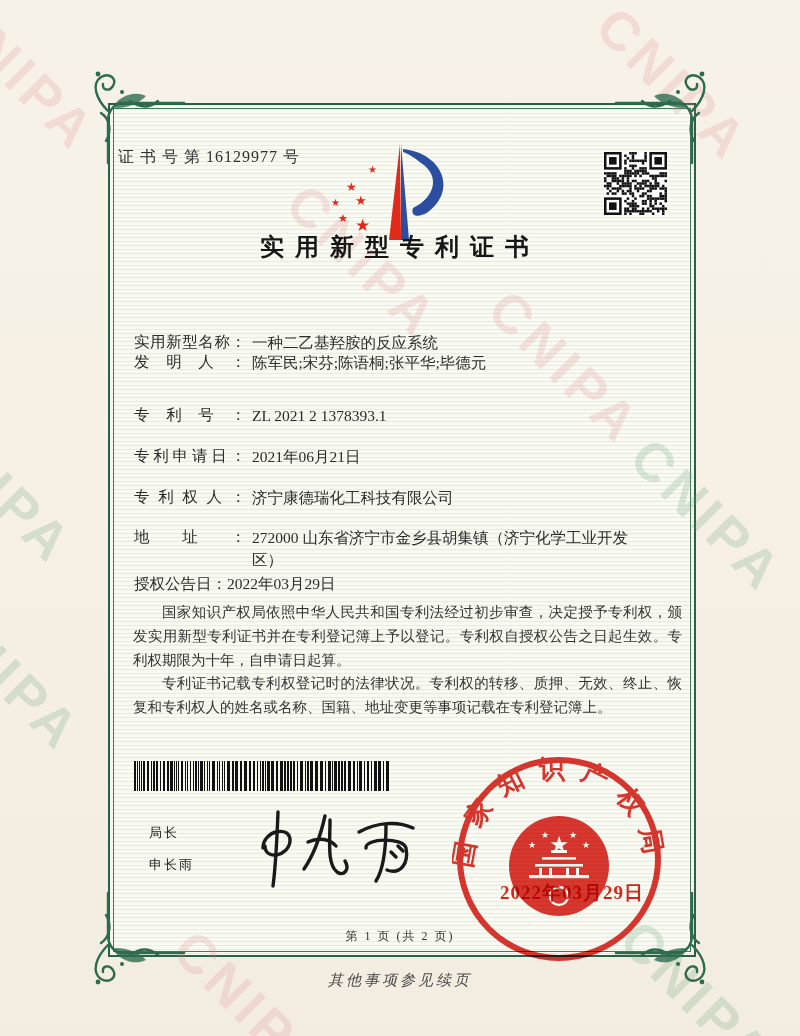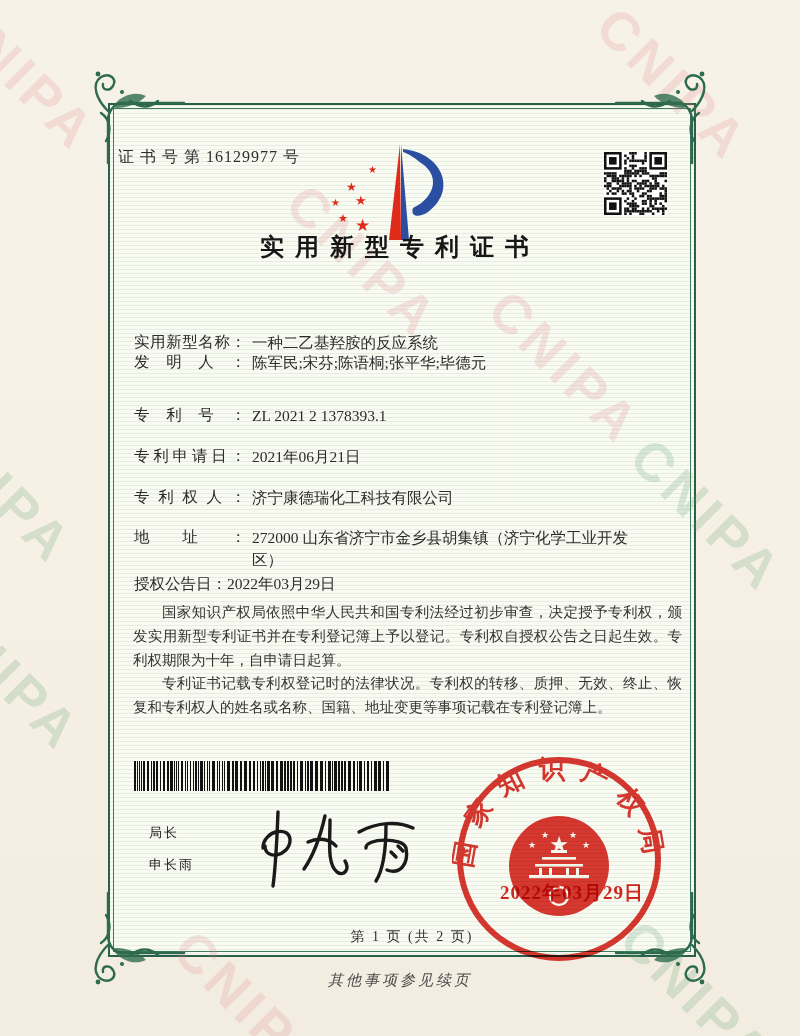--- a/index.html
+++ b/index.html
@@ -73,22 +73,22 @@
   .sig{position:absolute;left:245px;top:808px;width:180px;height:80px;z-index:3;}
 
   
   .seal{position:absolute;left:452px;top:752px;width:214px;height:214px;z-index:5;
         mix-blend-mode:multiply;opacity:.92;}
   .seal-date{position:absolute;left:482px;top:880px;width:180px;z-index:6;text-align:center;
              color:#d9281f;font-size:19px;font-weight:bold;letter-spacing:1px;
              mix-blend-mode:multiply;}
 
   
-  .pagefoot{position:absolute;left:120px;top:928px;width:584px;z-index:3;text-align:center;
-            font-size:14px;color:#333;letter-spacing:2px;}
+  .pagefoot{position:absolute;left:108px;top:928px;width:584px;z-index:3;text-align:center;
+            font-size:12px;color:#333;letter-spacing:2px;}
   .note{position:absolute;left:108px;top:971px;width:584px;z-index:3;text-align:center;
         font-size:15px;font-style:italic;color:#4a4a4a;letter-spacing:3px;}
 </style>
 </head>
 <body>
 
 <div id="page">
 
   <div class="frame"></div>
 

